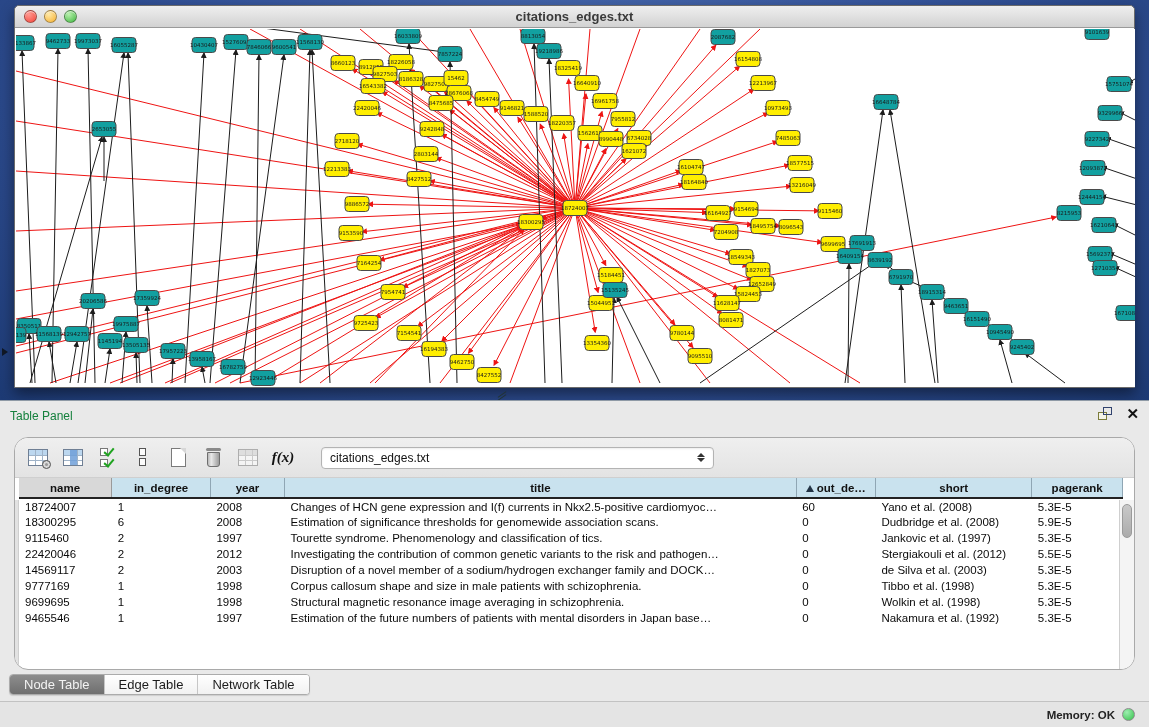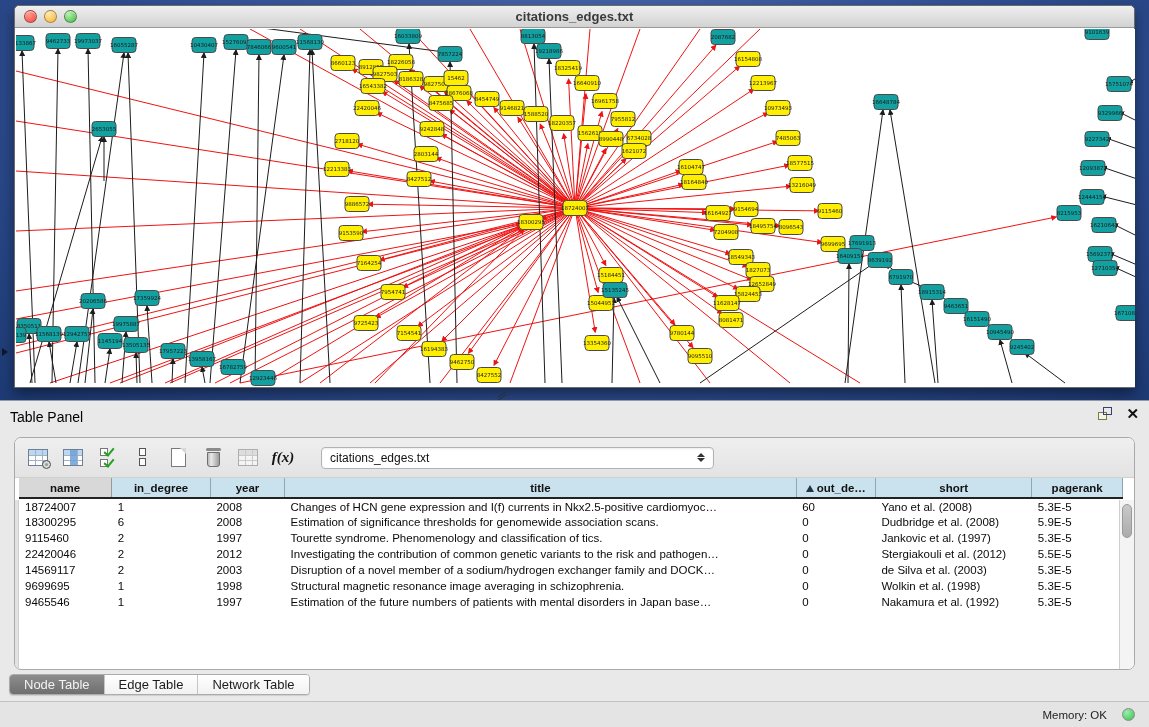--- a/index.html
+++ b/index.html
@@ -26,29 +26,29 @@
   .light.green { background:radial-gradient(circle at 35% 30%, #b9f0ae, #3fb83f); }
   .canvas { position:absolute; left:1px; top:23px; width:1119px; height:358px; background:#fff; overflow:hidden; }
   .canvas svg { display:block; }
   .grip { position:absolute; left:497px; top:392px; width:10px; height:7px; }
   .grip i { display:block; height:1px; background:#233; margin-top:2px; transform:rotate(-35deg); }
 
   
   .panel { position:absolute; left:0; top:400px; width:1149px; height:327px;
     background:#e9e9e9; border-top:1px solid #8f9aa6; }
   .panel-head { position:relative; height:30px; }
-  .panel-title { position:absolute; left:10px; top:8px; font-size:14px; color:#000000; }
+  .panel-title { position:absolute; left:10px; top:8px; font-size:12px; color:#15803d; }
   .panel-actions { position:absolute; right:10px; top:6px; display:flex; gap:14px; align-items:center; }
   .float-ico { position:relative; width:14px; height:13px; }
   .float-ico b { position:absolute; border:1px solid #7b7b3a; width:9px; height:8px; left:0; bottom:0; background:#f4f4e8; }
   .float-ico s { position:absolute; border:1px solid #31436e; width:9px; height:8px; right:0; top:0; background:transparent; }
   .close-x { font-size:15px; font-weight:bold; color:#111; line-height:13px; cursor:default; }
 
   .tbl-container { position:absolute; left:14px; top:36px; width:1121px; height:233px;
-    border:1px solid #a9a9a9; border-radius:7px; background:#fff; overflow:hidden; }
+    border:1px solid #a9a9a9; border-radius:14px; background:#fff; overflow:hidden; }
   .toolbar { height:40px; background:linear-gradient(#efefef,#e3e3e3); display:flex; align-items:center; padding-left:10px; gap:9px; border-bottom:1px solid #cfcfcf; }
   .tbtn { width:26px; height:26px; display:flex; align-items:center; justify-content:center; }
   .fx { font-family:"Liberation Serif", serif; font-style:italic; font-size:15px; font-weight:bold; color:#111; }
   .src-select { margin-left:16px; width:393px; height:22px; background:#fff; border:1px solid #b3b3b3;
     border-radius:4px; display:flex; align-items:center; padding:0 8px; font-size:12px; color:#111;
     box-shadow:inset 0 1px 2px rgba(0,0,0,.08); }
   .src-select .val { flex:1; }
   .stepper { display:flex; flex-direction:column; gap:1px; align-items:center; }
   .stepper i { width:0; height:0; border-left:4px solid transparent; border-right:4px solid transparent; }
   .stepper .up { border-bottom:4px solid #333; }
@@ -68,21 +68,21 @@
 
   .tabsbar { position:absolute; left:0; top:273px; width:1121px; display:flex; justify-content:flex-start;padding-left:9px; }
   .seg { display:flex; border:1px solid #ababab; border-radius:4px; overflow:hidden; height:21px;
     box-shadow:0 1px 1px rgba(0,0,0,.12); background:#fdfdfd; }
   .seg .tab { padding:0 14px; font-size:13px; display:flex; align-items:center; color:#1c1c1c;
     border-right:1px solid #c6c6c6; background:linear-gradient(#ffffff,#f1f1f1); }
   .seg .tab:last-child { border-right:none; }
   .seg .tab.sel { background:linear-gradient(#8d8d8d,#6f6f6f); color:#f3f3f3; }
 
   .statusbar { position:absolute; left:0; bottom:0; width:1149px; height:26px; background:#e4e4e4;
-    border-top:1px solid #c2c2c2; display:flex; align-items:center; justify-content:flex-end; padding-right:14px; gap:15px; }
+    border-top:1px solid #c2c2c2; display:flex; align-items:center; justify-content:flex-end; padding-right:14px; gap:7px;font-weight:bold; }
   .statusbar .mem { font-size:11.5px; color:#222; }
   .memdot { width:13px; height:13px; border-radius:50%; border:1px solid #8b8b8b;
     background:radial-gradient(circle at 35% 30%, #9dedb0, #35c24a); }
 
   
   .ico-table { width:20px; height:17px; border:1px solid #6f7f94; background:
     linear-gradient(#bcd7ef,#bcd7ef) 0 0/20px 5px no-repeat, #fff; position:relative; }
   .ico-table i { position:absolute; left:0; right:0; height:1px; background:#9fb3c8; }
   .ico-table i.h1{top:5px} .ico-table i.h2{top:10px}
   .ico-table b { position:absolute; top:0; bottom:0; width:1px; background:#9fb3c8; }
@@ -895,20 +895,29 @@
             <tr class="row">
               <td>14569117</td>
               <td>2</td>
               <td>2003</td>
               <td>Disruption of a novel member of a sodium/hydrogen exchanger family and DOCK…</td>
               <td>0</td>
               <td>de Silva et al. (2003)</td>
               <td>5.3E-5</td>
             </tr>
             <tr class="row">
+              <td>9777169</td>
+              <td>1</td>
+              <td>1998</td>
+              <td>Corpus callosum shape and size in male patients with schizophrenia.</td>
+              <td>0</td>
+              <td>Tibbo et al. (1998)</td>
+              <td>5.3E-5</td>
+            </tr>
+            <tr class="row">
               <td>9699695</td>
               <td>1</td>
               <td>1998</td>
               <td>Structural magnetic resonance image averaging in schizophrenia.</td>
               <td>0</td>
               <td>Wolkin et al. (1998)</td>
               <td>5.3E-5</td>
             </tr>
             <tr class="row">
               <td>9465546</td>

